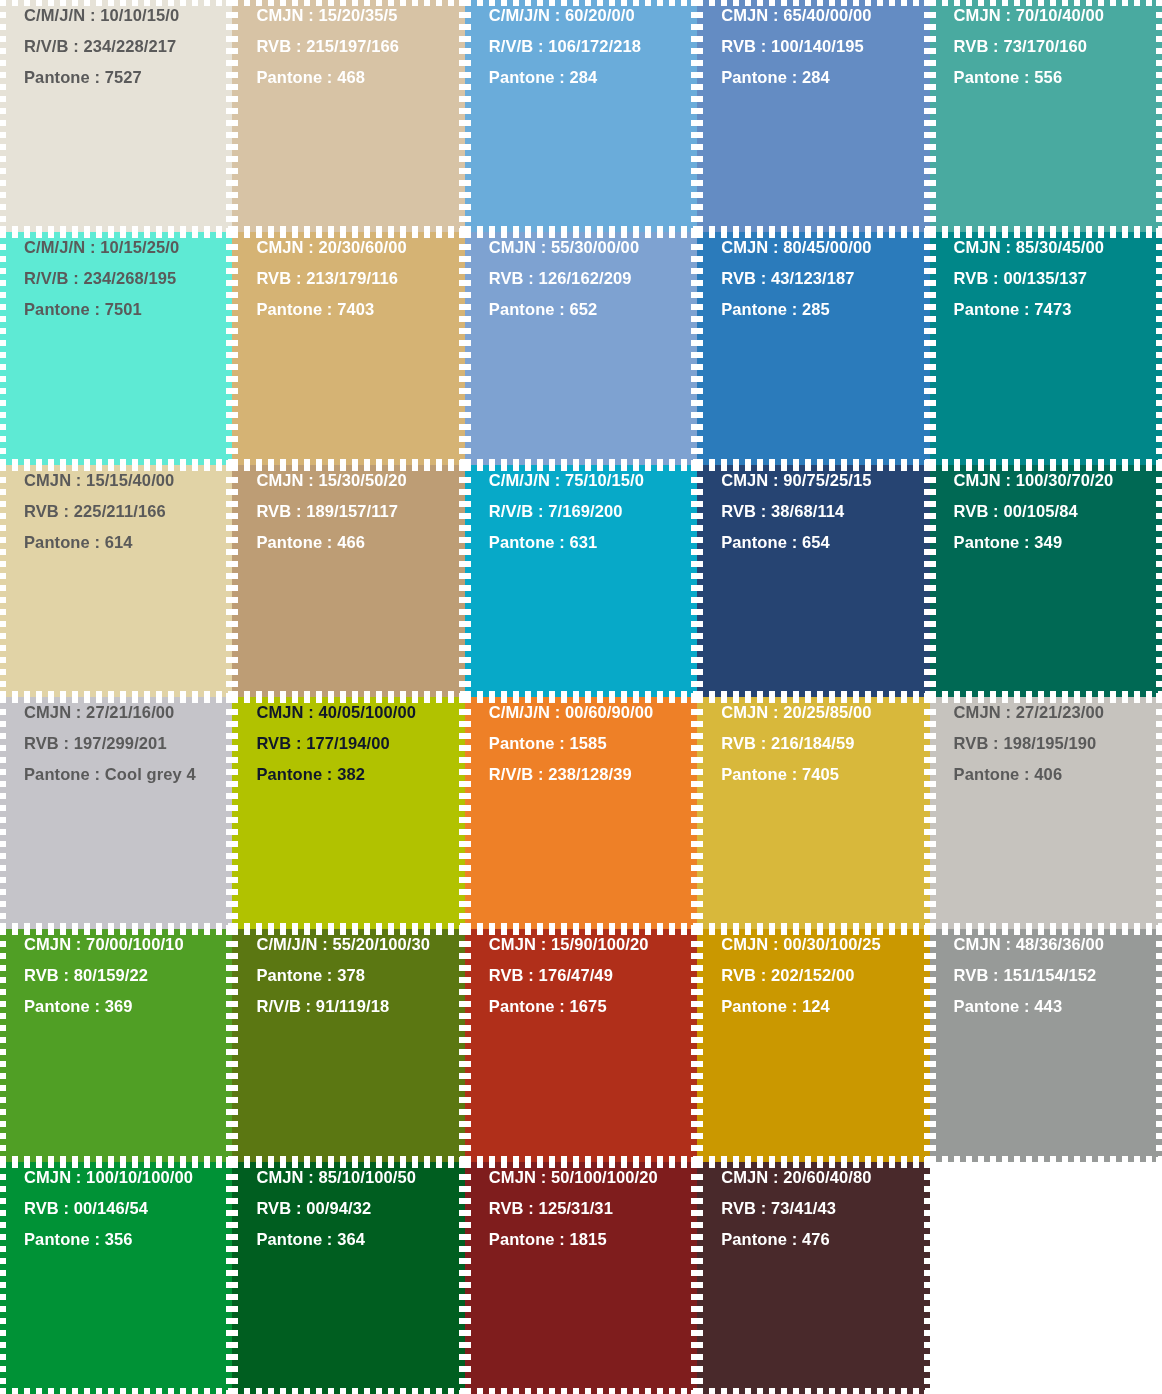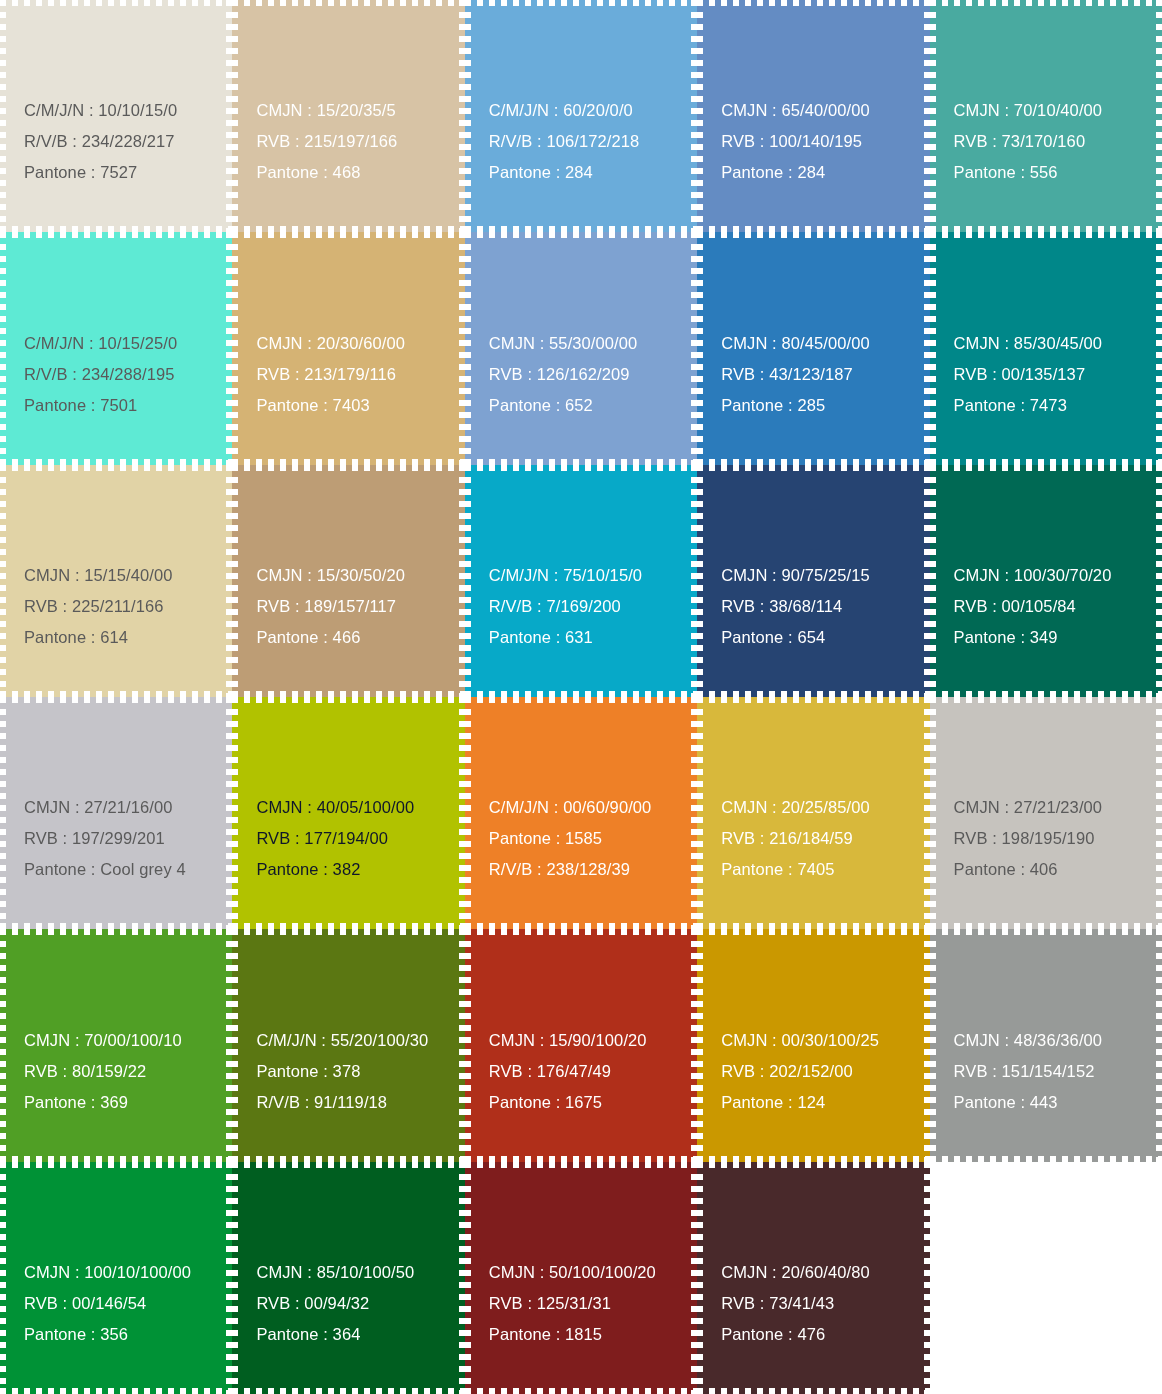--- a/index.html
+++ b/index.html
@@ -13,23 +13,24 @@
   #palette-grid {
     width:1162px; height:1394px;
     display:grid;
     grid-template-columns:repeat(5, 1fr);
     grid-template-rows:repeat(6, 1fr);
   }
   .swatch {
     position:relative;
     display:flex;
     flex-direction:column;
-    justify-content:flex-end;
+    justify-content:flex-start;
     padding:0 0 44px 24px;
     overflow:hidden;
+    font-weight:bold;
   }
   
   .swatch::before,
   .swatch::after {
     content:"";
     position:absolute;
     pointer-events:none;
     z-index:2;
   }
   
@@ -98,21 +99,21 @@
     <div class="swatch text-light" style="background: rgb(73, 170, 160);">
       <div class="swatch-lines">
         <div class="swatch-line">CMJN : 70/10/40/00</div>
         <div class="swatch-line">RVB : 73/170/160</div>
         <div class="swatch-line">Pantone : 556</div>
       </div>
     </div>
     <div class="swatch text-dark" style="background: #5eead4;">
       <div class="swatch-lines">
         <div class="swatch-line">C/M/J/N : 10/15/25/0</div>
-        <div class="swatch-line">R/V/B : 234/288/195</div>
+        <div class="swatch-line">R/V/B : 234/268/195</div>
         <div class="swatch-line">Pantone : 7501</div>
       </div>
     </div>
     <div class="swatch text-light" style="background: rgb(213, 179, 116);">
       <div class="swatch-lines">
         <div class="swatch-line">CMJN : 20/30/60/00</div>
         <div class="swatch-line">RVB : 213/179/116</div>
         <div class="swatch-line">Pantone : 7403</div>
       </div>
     </div>

